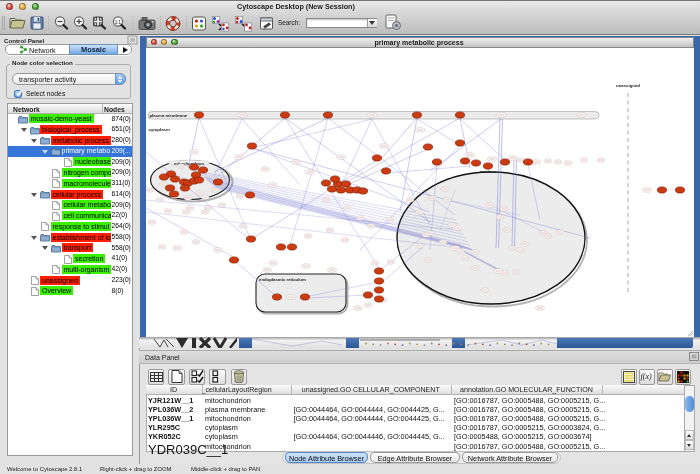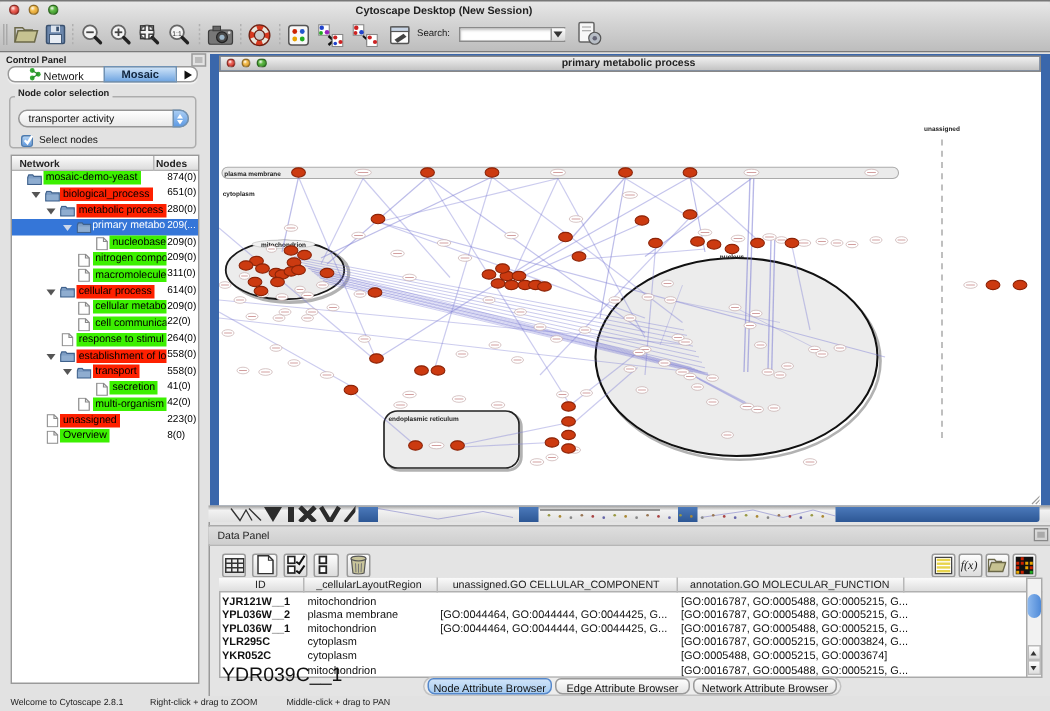--- a/index.html
+++ b/index.html
@@ -736,21 +736,21 @@
       <rect x="9.5" y="6.5" width="2" height="2" fill="#cc2200"></rect>
       <rect x="0.5" y="9.5" width="2" height="2" fill="#e8a400"></rect>
       <rect x="3.5" y="9.5" width="2" height="2" fill="#cc2200"></rect>
       <rect x="6.5" y="9.5" width="2" height="2" fill="#111"></rect>
       <rect x="9.5" y="9.5" width="2" height="2" fill="#22aa22"></rect>
     </svg>
   <div style="position:absolute;left:145.5px;top:385px;width:549px;height:66.5px;background:#fff;border:1px solid #aaa"></div>
     <div style="position:absolute;left:145.5px;top:385px;width:549px;height:10px;background:linear-gradient(#fbfbfb,#dedede);border-bottom:1px solid #b0b0b0"></div>
     <div style="position:absolute;left:145.5px;top:385.5px;width:56.0px;font-size:7.1px;color:#222;text-align:center;white-space:nowrap;overflow:hidden">ID</div>
     <div style="position:absolute;left:201.5px;top:385px;width:1px;height:10px;background:#b8b8b8"></div>
-    <div style="position:absolute;left:201.5px;top:385.5px;width:89.0px;font-size:7.1px;color:#222;text-align:center;white-space:nowrap;overflow:hidden">_cellularLayoutRegion</div>
+    <div style="position:absolute;left:201.5px;top:385.5px;width:89.0px;font-size:7.1px;color:#222;text-align:left;white-space:nowrap;overflow:hidden">_cellularLayoutRegion</div>
     <div style="position:absolute;left:290.5px;top:385px;width:1px;height:10px;background:#b8b8b8"></div>
     <div style="position:absolute;left:290.5px;top:385.5px;width:160.5px;font-size:7.1px;color:#222;text-align:center;white-space:nowrap;overflow:hidden">unassigned.GO CELLULAR_COMPONENT</div>
     <div style="position:absolute;left:451px;top:385px;width:1px;height:10px;background:#b8b8b8"></div>
     <div style="position:absolute;left:451px;top:385.5px;width:151px;font-size:7.1px;color:#222;text-align:center;white-space:nowrap;overflow:hidden">annotation.GO MOLECULAR_FUNCTION</div>
     <div style="position:absolute;left:602px;top:385px;width:1px;height:10px;background:#b8b8b8"></div>
     <div style="position:absolute;left:602px;top:385.5px;width:81.5px;font-size:7.1px;color:#222;text-align:center;white-space:nowrap;overflow:hidden"></div>
     <div style="position:absolute;left:683.5px;top:385px;width:1px;height:10px;background:#b8b8b8"></div>
     <div style="position:absolute;left:148px;top:396.0px;font-size:7.3px;font-weight:bold;color:#111;white-space:nowrap">YJR121W__1</div>
     <div style="position:absolute;left:205px;top:396.0px;font-size:7.3px;color:#111;white-space:nowrap">mitochondrion</div>
     <div style="position:absolute;left:454px;top:396.0px;font-size:7.3px;color:#111;white-space:nowrap">[GO:0016787, GO:0005488, GO:0005215, G...</div>
@@ -760,20 +760,21 @@
     <div style="position:absolute;left:454px;top:405.1px;font-size:7.3px;color:#111;white-space:nowrap">[GO:0016787, GO:0005488, GO:0005215, G...</div>
     <div style="position:absolute;left:148px;top:414.2px;font-size:7.3px;font-weight:bold;color:#111;white-space:nowrap">YPL036W__1</div>
     <div style="position:absolute;left:205px;top:414.2px;font-size:7.3px;color:#111;white-space:nowrap">mitochondrion</div>
     <div style="position:absolute;left:293.5px;top:414.2px;font-size:7.3px;color:#111;white-space:nowrap">[GO:0044464, GO:0044444, GO:0044425, G...</div>
     <div style="position:absolute;left:454px;top:414.2px;font-size:7.3px;color:#111;white-space:nowrap">[GO:0016787, GO:0005488, GO:0005215, G...</div>
     <div style="position:absolute;left:148px;top:423.3px;font-size:7.3px;font-weight:bold;color:#111;white-space:nowrap">YLR295C</div>
     <div style="position:absolute;left:205px;top:423.3px;font-size:7.3px;color:#111;white-space:nowrap">cytoplasm</div>
     <div style="position:absolute;left:454px;top:423.3px;font-size:7.3px;color:#111;white-space:nowrap">[GO:0016787, GO:0005215, GO:0003824, G...</div>
     <div style="position:absolute;left:148px;top:432.4px;font-size:7.3px;font-weight:bold;color:#111;white-space:nowrap">YKR052C</div>
     <div style="position:absolute;left:205px;top:432.4px;font-size:7.3px;color:#111;white-space:nowrap">cytoplasm</div>
+    <div style="position:absolute;left:293.5px;top:432.4px;font-size:7.3px;color:#111;white-space:nowrap">[GO:0044464, GO:0044446, GO:0044445, G...</div>
     <div style="position:absolute;left:454px;top:432.4px;font-size:7.3px;color:#111;white-space:nowrap">[GO:0005488, GO:0005215, GO:0003674]</div>
     <div style="position:absolute;left:148px;top:441.5px;font-size:13px;font-weight:normal;color:#111;white-space:nowrap">YDR039C__1</div>
     <div style="position:absolute;left:205px;top:441.5px;font-size:7.3px;color:#111;white-space:nowrap">mitochondrion</div>
     <div style="position:absolute;left:454px;top:441.5px;font-size:7.3px;color:#111;white-space:nowrap">[GO:0016787, GO:0005488, GO:0005215, G...</div>
     <div style="position:absolute;left:683.5px;top:385px;width:11px;height:66.5px;background:#f2f2f2;border:1px solid #aaa"></div>
     <div style="position:absolute;left:684.5px;top:396px;width:9px;height:16px;background:linear-gradient(90deg,#8cb8ee,#4f8ad8);border-radius:4.5px"></div>
     <div style="position:absolute;left:684.5px;top:430px;width:9px;height:10px;background:linear-gradient(#fff,#ddd);border:0.5px solid #bbb"></div>
     <div style="position:absolute;left:686.7px;top:433.5px;width:0;height:0;border-left:2.5px solid transparent;border-right:2.5px solid transparent;border-bottom:3.5px solid #333"></div>
     <div style="position:absolute;left:684.5px;top:440px;width:9px;height:10px;background:linear-gradient(#fff,#ddd);border:0.5px solid #bbb"></div>
     <div style="position:absolute;left:686.7px;top:443.5px;width:0;height:0;border-left:2.5px solid transparent;border-right:2.5px solid transparent;border-top:3.5px solid #333"></div>

